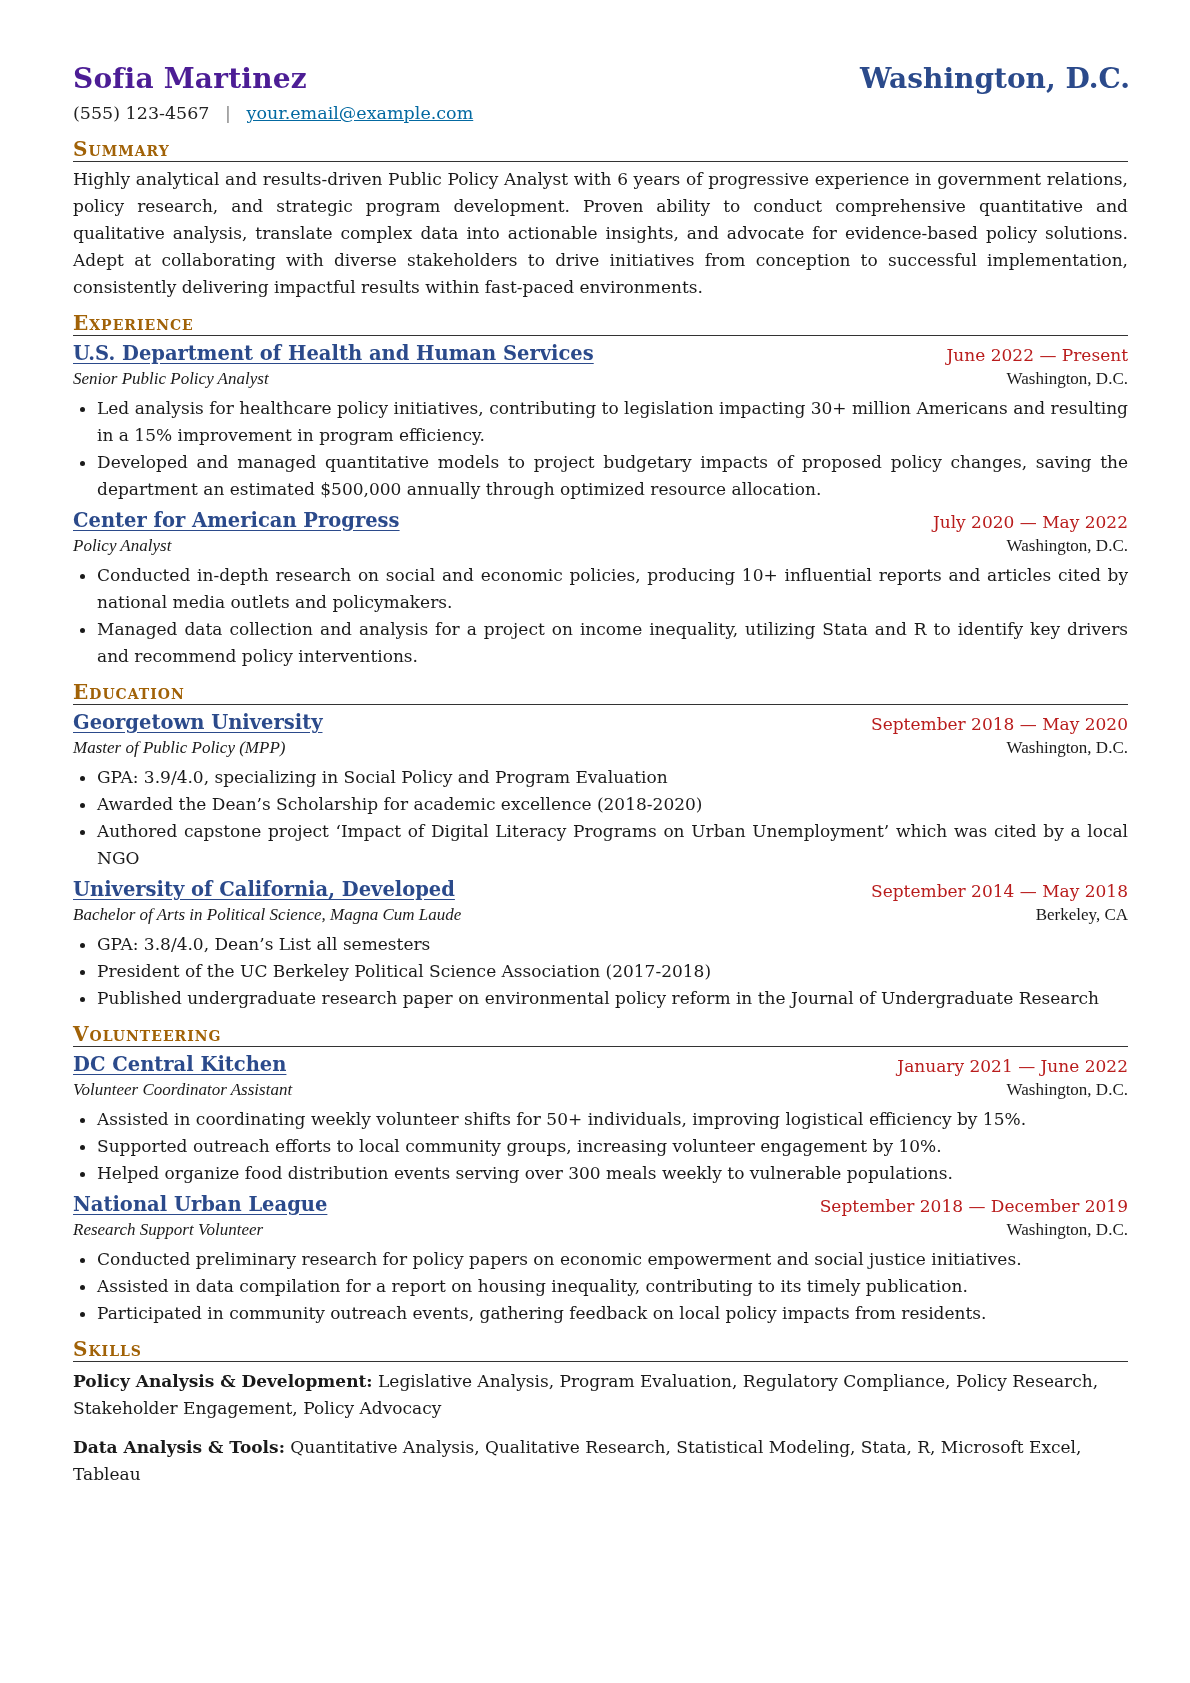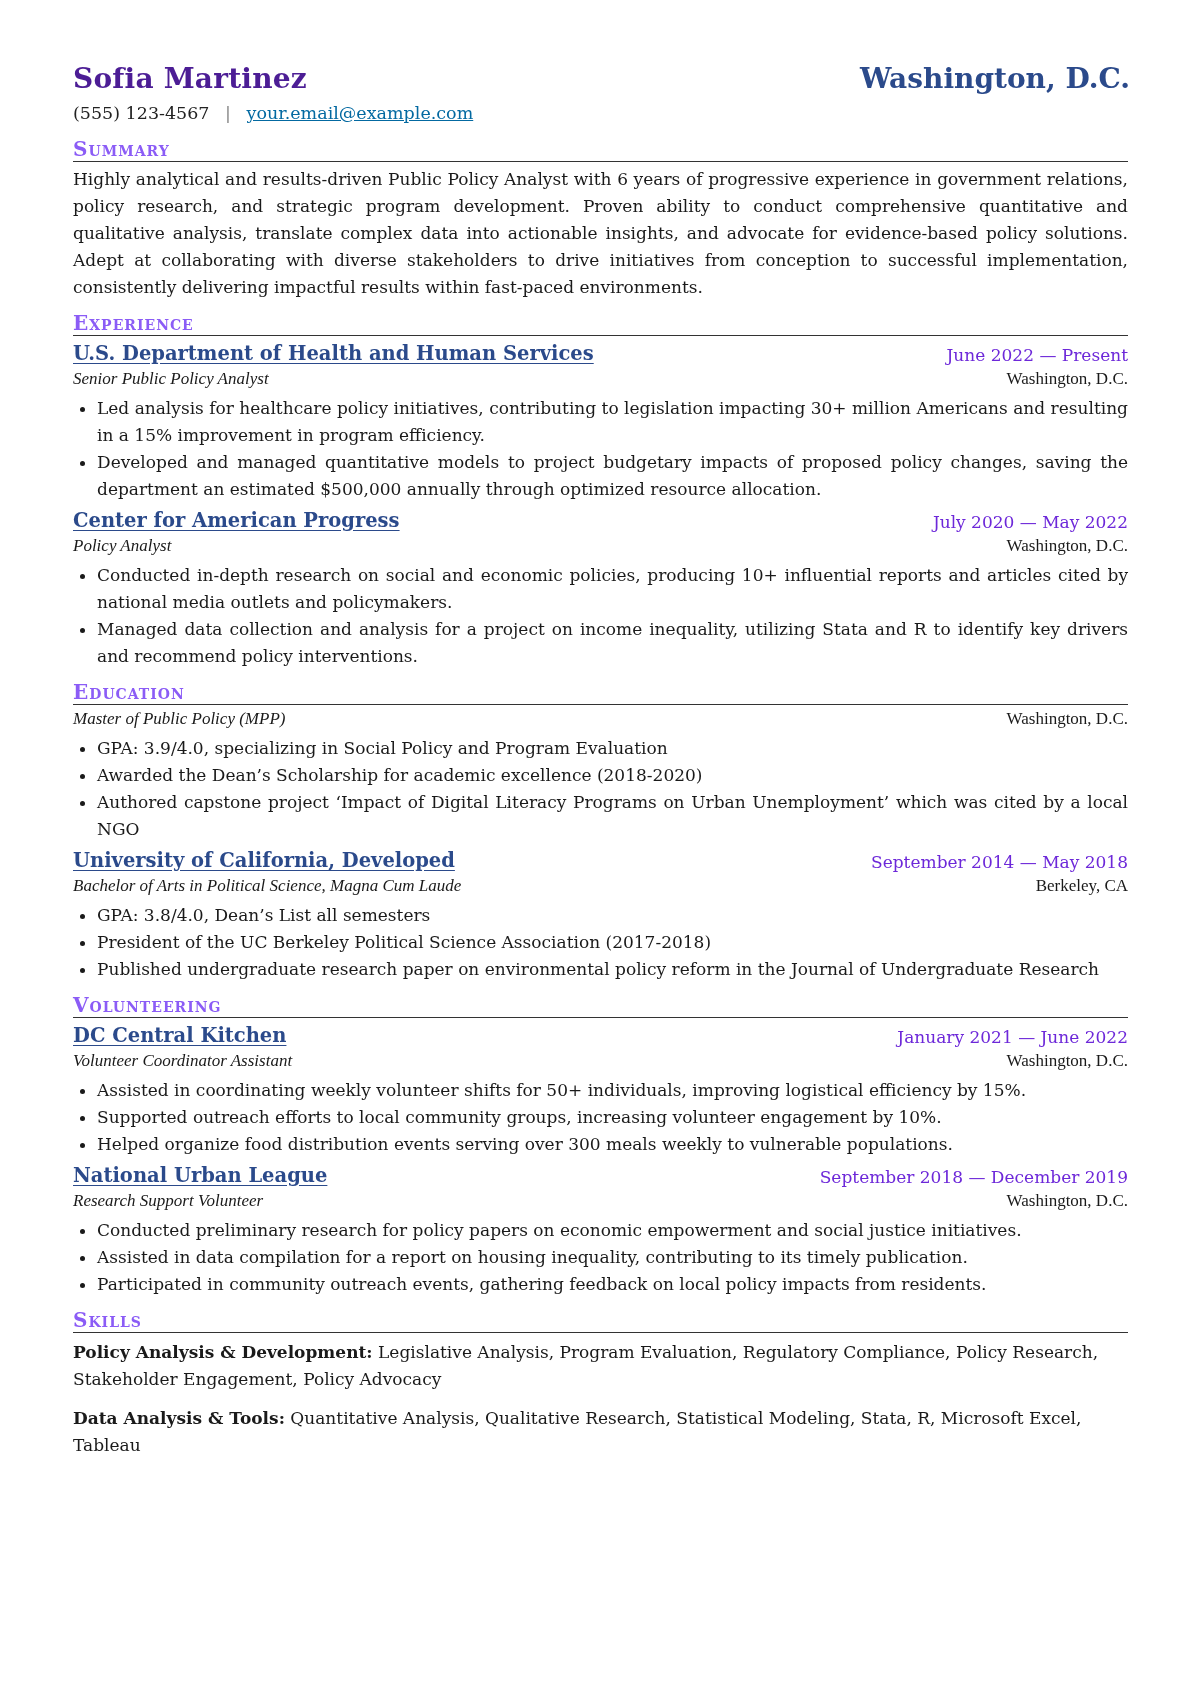--- a/index.html
+++ b/index.html
@@ -10,30 +10,30 @@
   }
   .page { position: absolute; left: 73px; top: 62px; width: 1055px; }
   .header-row { display: flex; justify-content: space-between; align-items: baseline; }
   .name { font-size: 28px; font-weight: bold; color: #4c1d95; letter-spacing: 0.2px; }
   .city { font-size: 28px; font-weight: bold; color: #2b4a8b; margin-right: -2px; }
   .contact { font-size: 17.5px; margin-top: 8px; color: #222; }
   .contact .sep { color: #888; margin: 0 10px; }
   .contact a { color: #0369a1; text-decoration: underline; }
 
   .section-title {
-    font-size: 20px; font-weight: bold; color: #8b5cf6;
+    font-size: 20px; font-weight: bold; color: #a16207;
     font-variant: small-caps; letter-spacing: 1px;
     border-bottom: 1.5px solid #333; padding-bottom: 0; line-height: 24px;
     margin-top: 10px;
   }
   .summary { font-size: 17px; line-height: 27px; text-align: justify; margin-top: 4px; }
 
   .entry-head { display: flex; justify-content: space-between; align-items: flex-end; margin-top: 6px; }
   .org { font-size: 19.5px; font-weight: bold; color: #2b4a8b; text-decoration: underline; text-underline-offset: 3px; }
-  .dates { font-size: 17px; color: #6d28d9; }
+  .dates { font-size: 17px; color: #b91c1c; }
   .entry-sub { display: flex; justify-content: space-between; align-items: baseline; margin-top: 4px; font-size: 17px; font-family: Liberation Serif, serif; }
   .role { font-style: italic; }
   .bullets { margin: 6px 0 0 0; padding-left: 24px; font-size: 17px; line-height: 27px; }
   .bullets li { text-align: justify; }
 
   .skill { font-size: 17px; line-height: 27px; margin-top: 6px; }
   .skill b { font-weight: bold; }
   .skill + .skill { margin-top: 12px; }
 </style>
 </head>
@@ -82,20 +82,24 @@
     </div>
     <ul class="bullets">
       <li>Conducted in-depth research on social and economic policies, producing 10+ influential reports and articles cited by national media outlets and policymakers.</li>
       <li>Managed data collection and analysis for a project on income inequality, utilizing Stata and R to identify key drivers and recommend policy interventions.</li>
     </ul>
   </div>
 
   <div class="section-title">Education</div>
 
   <div>
+    <div class="entry-head">
+      <span class="org">Georgetown University</span>
+      <span class="dates">September 2018 — May 2020</span>
+    </div>
     <div class="entry-sub">
       <span class="role">Master of Public Policy (MPP)</span>
       <span>Washington, D.C.</span>
     </div>
     <ul class="bullets">
       <li>GPA: 3.9/4.0, specializing in Social Policy and Program Evaluation</li>
       <li>Awarded the Dean’s Scholarship for academic excellence (2018-2020)</li>
       <li>Authored capstone project ‘Impact of Digital Literacy Programs on Urban Unemployment’ which was cited by a local NGO</li>
     </ul>
   </div>

